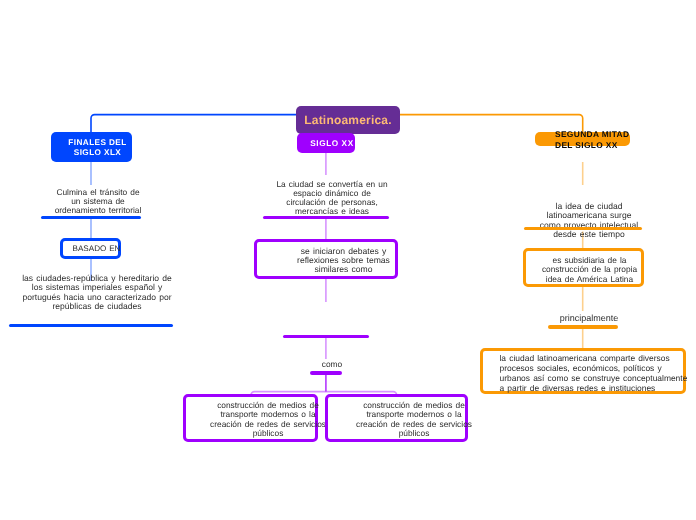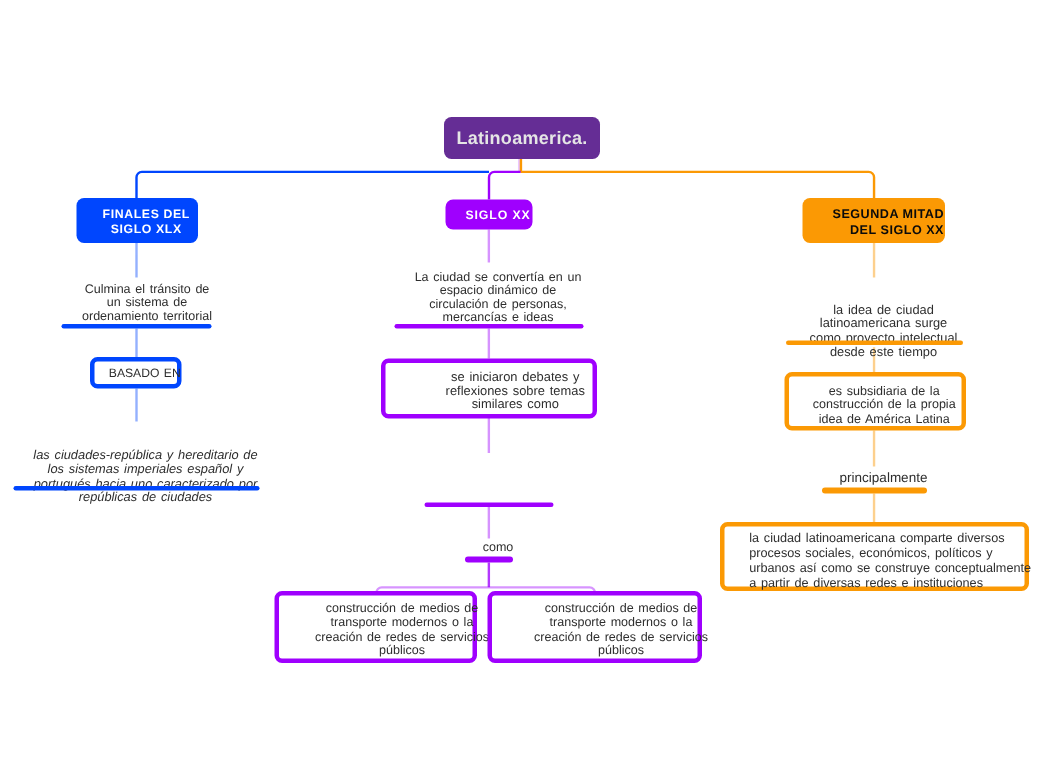--- a/index.html
+++ b/index.html
@@ -2,21 +2,21 @@
 <html><head>
 <meta charset="utf-8">
 <style>
   html,body{margin:0;padding:0;background:#fff;}
   body{width:696px;height:520px;font-family:"Liberation Sans",sans-serif;overflow:hidden;-webkit-font-smoothing:antialiased;text-rendering:geometricPrecision;}
   #stage{position:relative;width:696px;height:520px;background:#fff;}
   svg#links{position:absolute;left:0;top:0;width:696px;height:520px;}
   .node{position:absolute;box-sizing:border-box;display:flex;align-items:center;justify-content:center;text-align:center;}
   .pill{border-radius:5px;}
 
-  .root{background:#652d95;color:#e5e5e5;font-weight:bold;font-size:12px;letter-spacing:0.2px;}
+  .root{background:#652d95;color:#fdba74;font-weight:bold;font-size:12px;letter-spacing:0.2px;margin-top:28px;}
   .bluepill{background:#0046fe;color:#fff;font-weight:bold;font-size:8.2px;line-height:10.3px;letter-spacing:0.42px;}
   .purplepill{background:#9f00fe;color:#fff;font-weight:bold;font-size:8.2px;letter-spacing:0.6px;}
   .orangepill{background:#fb9904;color:#0b0b0b;font-weight:bold;font-size:8.4px;line-height:10.4px;letter-spacing:0.35px;}
 
   .ob{background:#fff;border-style:solid;border-width:3px;border-radius:5px;color:#2e2e2e;font-size:8.35px;word-spacing:0.8px;line-height:9.3px;}
   .ob.blue{border-color:#0046fe;}
   .ob.purple{border-color:#9f00fe;padding-left:23px;}
   .ob.orange{border-color:#fb9904;}
 
   .txt{color:#2e2e2e;font-size:8.35px;word-spacing:0.8px;line-height:9px;text-align:center;position:absolute;}
@@ -80,21 +80,21 @@
     <span><span class="ln">Culmina el tránsito de</span><span class="ln">un sistema de</span><span class="ln">ordenamiento territorial</span></span>
   </div>
   <div class="bar" style="left:41px;top:216px;width:100px;height:3px;background:#0046fe;border-radius:2px;position:absolute;"></div>
 
   <div class="node ob blue" style="left:60px;top:238px;width:61px;height:21px;font-size:8.1px;word-spacing:0.7px;">
     <span>
         <span class="ln">BASADO EN</span>
       </span>
   </div>
 
-  <div class="txt" style="left:9px;top:299px;width:164px;font-size:8.55px;line-height:9.4px;font-style:italic;">
+  <div class="txt" style="left:9px;top:274px;width:164px;font-size:8.55px;line-height:9.4px;">
     <span><span class="ln">las ciudades-república y hereditario de</span><span class="ln">los sistemas imperiales español y</span><span class="ln">portugués hacia uno caracterizado por</span><span class="ln">repúblicas de ciudades</span></span>
   </div>
   <div class="bar" style="left:9px;top:324px;width:164px;height:3px;background:#0046fe;border-radius:2px;position:absolute;"></div>
 
   <div class="node pill purplepill" style="left:297px;top:133px;width:58px;height:20px;">
     <span>
         <span class="ln">SIGLO XX</span>
       </span>
   </div>
 
@@ -128,21 +128,21 @@
   </div>
   <div class="node ob purple" style="left:325px;top:394px;width:143px;height:48px;padding-top:3px;">
     <span>
         <span class="ln">construcción de medios de</span>
         <span class="ln">transporte modernos o la</span>
         <span class="ln">creación de redes de servicios</span>
         <span class="ln">públicos</span>
       </span>
   </div>
 
-  <div class="node pill orangepill" style="left:535px;top:132px;width:95px;height:30px;text-align:right;justify-content:flex-start;padding-left:8px;padding-top:1px;">
+  <div class="node pill orangepill" style="left:535px;top:132px;width:95px;height:14px;text-align:left;justify-content:flex-start;padding-left:8px;padding-top:1px;">
     <span>
         <span class="ln">SEGUNDA MITAD</span>
         <span class="ln">DEL SIGLO XX</span>
       </span>
   </div>
 
   <div class="txt" style="left:512px;top:202px;width:142px;font-size:8.55px;line-height:9.4px;">
     <span><span class="ln">la idea de ciudad</span><span class="ln">latinoamericana surge</span><span class="ln">como proyecto intelectual</span><span class="ln">desde este tiempo</span></span>
   </div>
   <div class="bar" style="left:524px;top:227px;width:118px;height:3px;background:#fb9904;border-radius:2px;position:absolute;"></div>

